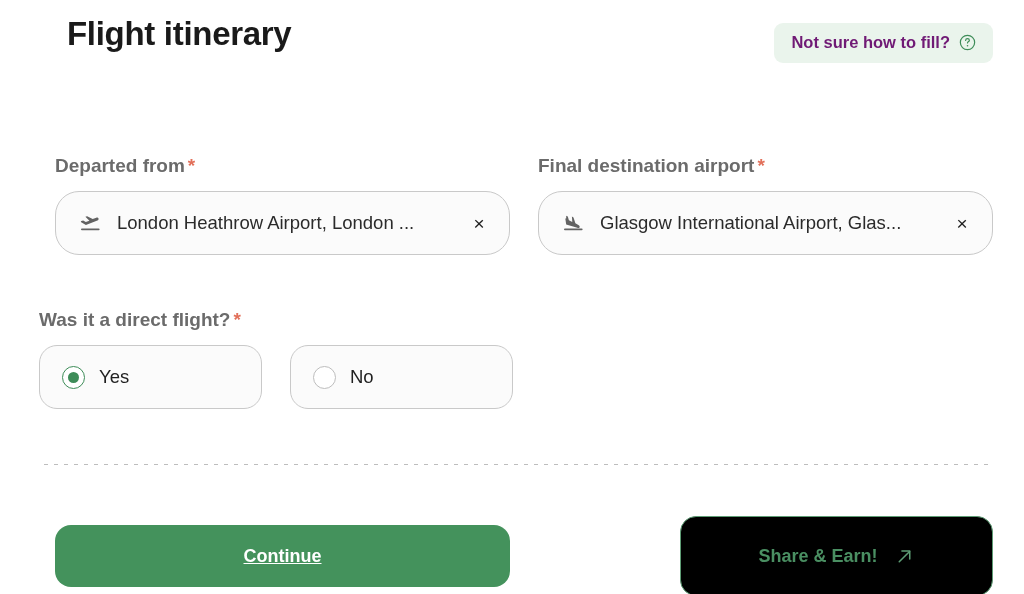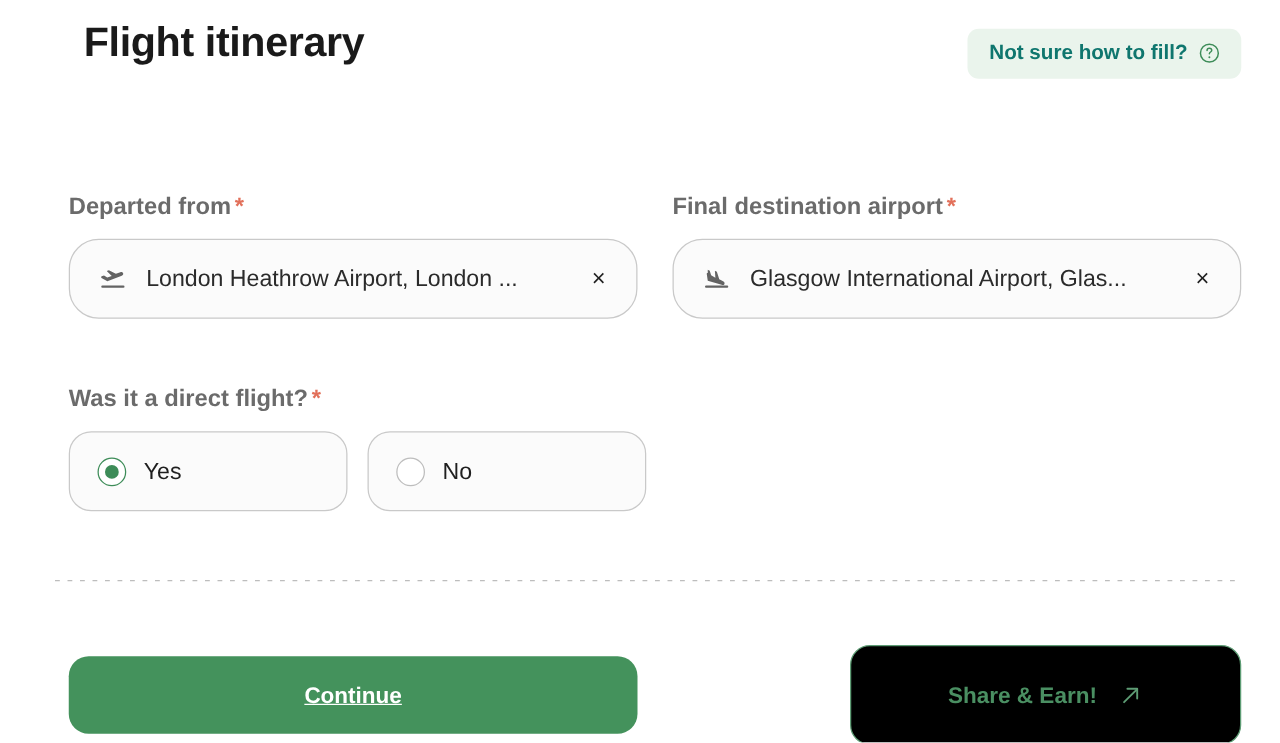--- a/index.html
+++ b/index.html
@@ -39,21 +39,21 @@
     letter-spacing: -0.3px;
     line-height: 1.2;
     white-space: nowrap;
   }
 
   .help-pill {
     display: inline-flex;
     align-items: center;
     gap: 9px;
     background: #eaf4ec;
-    color: #0f766e;
+    color: #701a75;
     border: none;
     border-radius: 9px;
     padding: 10px 17px 11px 17px;
     font-size: 16.5px;
     font-weight: bold;
     font-family: "Liberation Sans", sans-serif;
     cursor: pointer;
     white-space: nowrap;
     margin-top: 9px;
   }
@@ -121,26 +121,26 @@
     color: #1f1f1f;
     font-size: 19px;
     line-height: 1;
     font-family: "Liberation Sans", sans-serif;
     margin-left: 4px;
   }
 
   
   .radio-section {
     position: absolute;
-    left: 55px;
+    left: 39px;
     top: 280px;
   }
   .radio-row {
     display: flex;
-    gap: 16px;
+    gap: 28px;
     margin-top: 16px;
     text-align: right;
   }
   .radio-option {
     width: 223px;
     height: 64px;
     border: 1px solid #c9c9c9;
     border-radius: 18px;
     background: #fbfbfb;
     display: flex;

